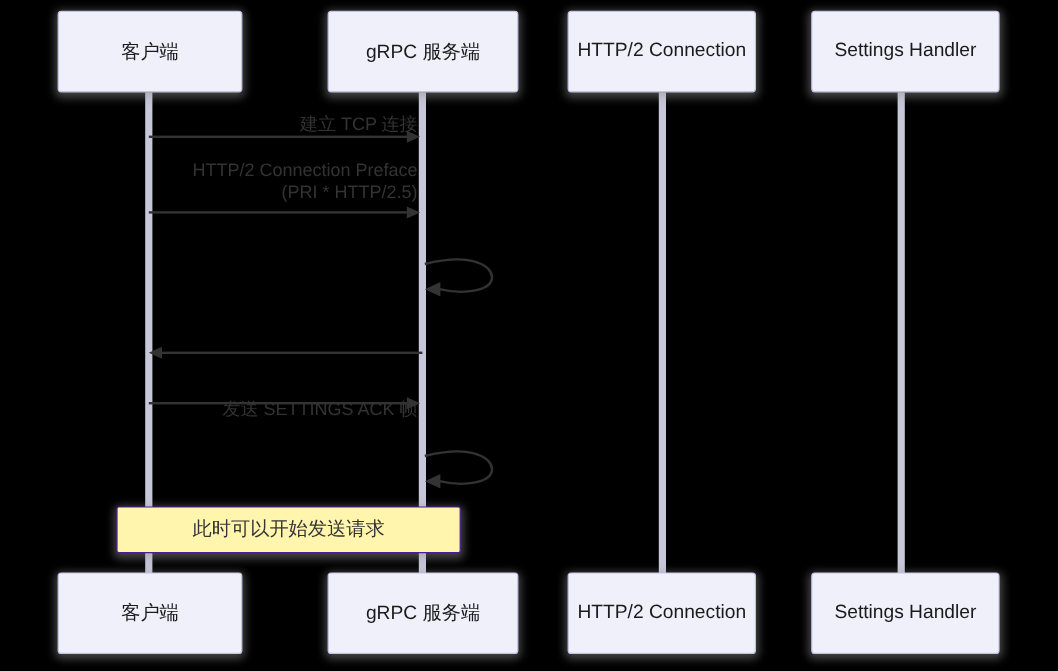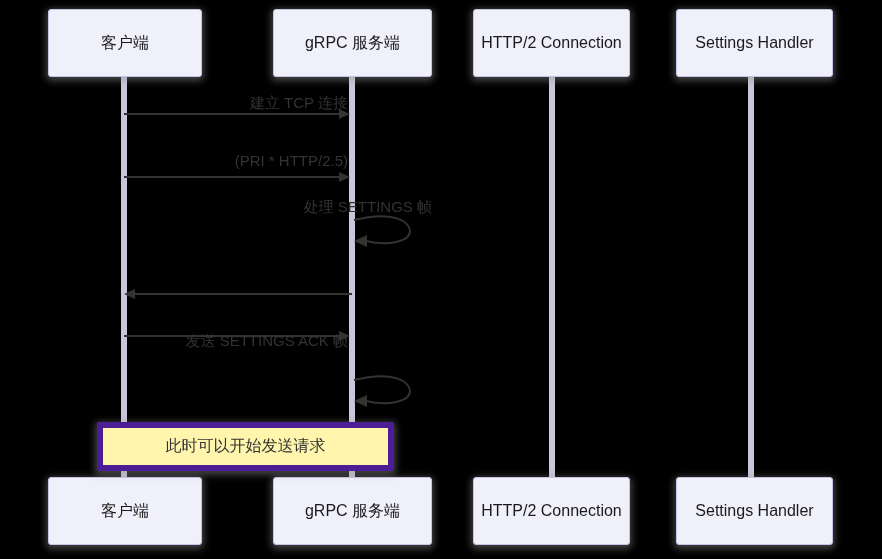--- a/index.html
+++ b/index.html
@@ -30,21 +30,21 @@
   }
   .arrowhead{
     position:absolute;width:0;height:0;z-index:2;
     border-top:5px solid transparent;border-bottom:5px solid transparent;
   }
   .arrowhead.right{border-left:11px solid #333333;}
   .arrowhead.left{border-right:11px solid #333333;}
   .selfloop{position:absolute;z-index:2;}
   .note-box{
     position:absolute;left:97px;top:422px;width:285px;height:37px;z-index:5;
-    background:#fff5ad;border:6px solid #4c1d95;border-radius:2px;
+    background:#fff5ad;border:1px solid #4c1d95;border-radius:2px;
     display:flex;align-items:center;justify-content:center;
     color:#333333;font-size:16px;
     box-shadow:0 2px 7px 2px rgba(150,150,150,0.45);
     font-family:Liberation Serif, serif;
   }
 </style>
 </head>
 <body>
 
 <div class="stage">
@@ -61,25 +61,25 @@
 
   <div class="participant-box" style="left:48px;top:477px;width:152px;">客户端</div>
   <div class="participant-box" style="left:273px;top:477px;width:157px;">gRPC 服务端</div>
   <div class="participant-box" style="left:473px;top:477px;width:155px;">HTTP/2 Connection</div>
   <div class="participant-box" style="left:676px;top:477px;width:155px;">Settings Handler</div>
 
   <div class="msg-label" style="left:124px;top:94px;width:224px;">建立 TCP 连接</div>
   <div class="msg-line" style="left:124px;top:113px;width:217px;"></div>
   <div class="arrowhead right" style="left:339px;top:109px;"></div>
 
+  <div class="msg-label" style="left:124px;top:134px;width:224px;">HTTP/2 Connection Preface</div>
   <div class="msg-label" style="left:124px;top:152px;width:224px;">(PRI * HTTP/2.5)</div>
   <div class="msg-line" style="left:124px;top:176px;width:217px;"></div>
   <div class="arrowhead right" style="left:339px;top:172px;"></div>
 
-  <div class="msg-label" style="left:272px;top:198px;width:160px;">处理 SETTINGS 帧</div>
   <svg class="selfloop" style="left:352px;top:214px;" width="66" height="36" viewBox="0 0 66 36">
     <path d="M2,6 C42,-4 58,8 58,17 C58,28 36,32 14,27" fill="none" stroke="#333333" stroke-width="2"></path>
     <polygon points="15,21 2,27 15,33" fill="#333333"></polygon>
   </svg>
 
   <div class="msg-line" style="left:134px;top:293px;width:218px;"></div>
   <div class="arrowhead left" style="left:124px;top:289px;"></div>
 
   <div class="msg-label" style="left:124px;top:316px;width:224px;margin-top:16px;">发送 SETTINGS ACK 帧</div>
   <div class="msg-line" style="left:124px;top:335px;width:217px;"></div>

